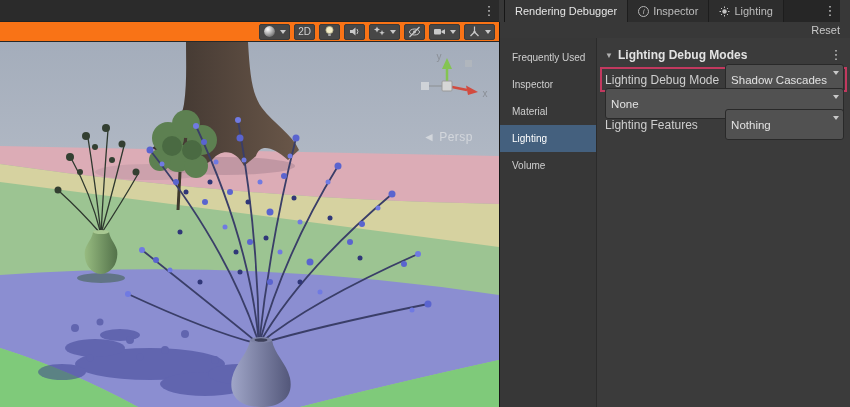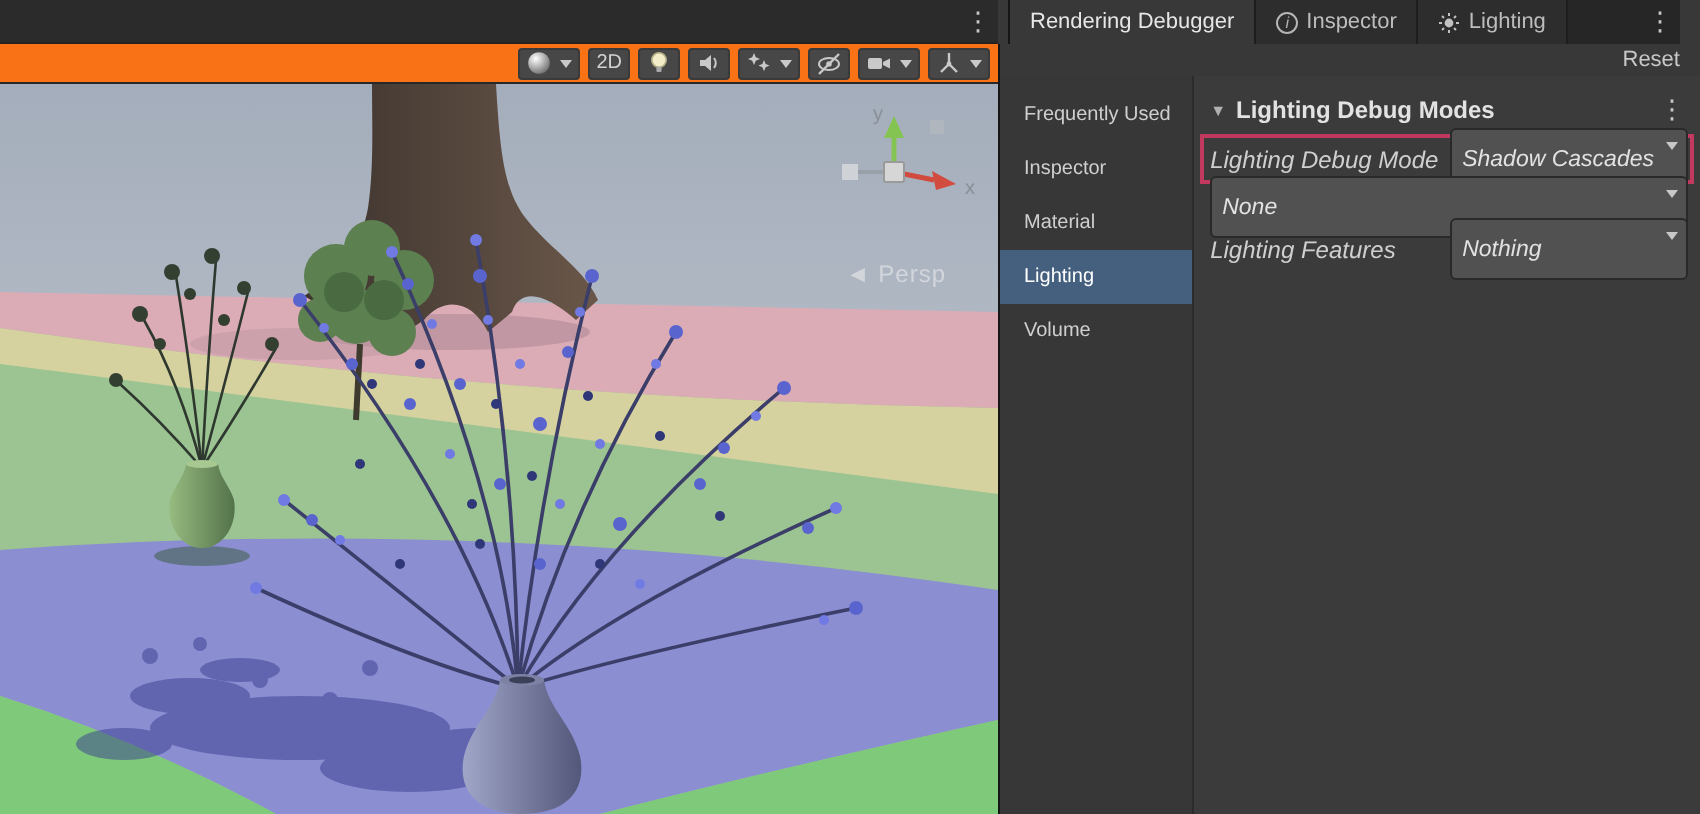--- a/index.html
+++ b/index.html
@@ -75,21 +75,21 @@
   .subsidebar .item {
     height:27px; line-height:27px; padding-left:12px; font-size:10px; color:#cfcfcf; cursor:pointer;
     white-space:nowrap;
   }
   .subsidebar .item.selected { background:#44607e; color:#ffffff; }
   .content { flex:1; padding:8px 6px 0 8px; background:#3b3b3b; position:relative; }
   .sect-header { display:flex; align-items:center; height:18px; margin-bottom:3px; }
   .foldout { font-size:8px; color:#b0b0b0; margin-right:5px; cursor:pointer; }
   .sect-title { font-weight:bold; font-size:12px; color:#e2e2e2; flex:1; }
   .sect-header .kebab { line-height:18px; }
-  .prow { display:flex; align-items:center; height:19px; margin-bottom:2px;font-style:italic; }
+  .prow { display:flex; align-items:center; height:19px; margin-bottom:2px; }
   .prow .plabel { width:120px; font-size:12px; color:#cfcfcf; white-space:nowrap; }
   .hl { border:2px solid #c2395f; margin:0 -3px 2px -5px; padding:1px 1px 1px 3px; }
   .hl .prow { margin-bottom:0; }
   .dropdown {
     flex:1; height:31px; background:#515151; border:1px solid #292929; border-radius:3px;
     display:flex; align-items:center; padding:0 16px 0 5px; position:relative; cursor:pointer;
     color:#e2e2e2; font-size:11.5px; white-space:nowrap; overflow:hidden;
   }
   .dropdown .dchev {
     position:absolute; right:4px; top:6px; width:0; height:0;

